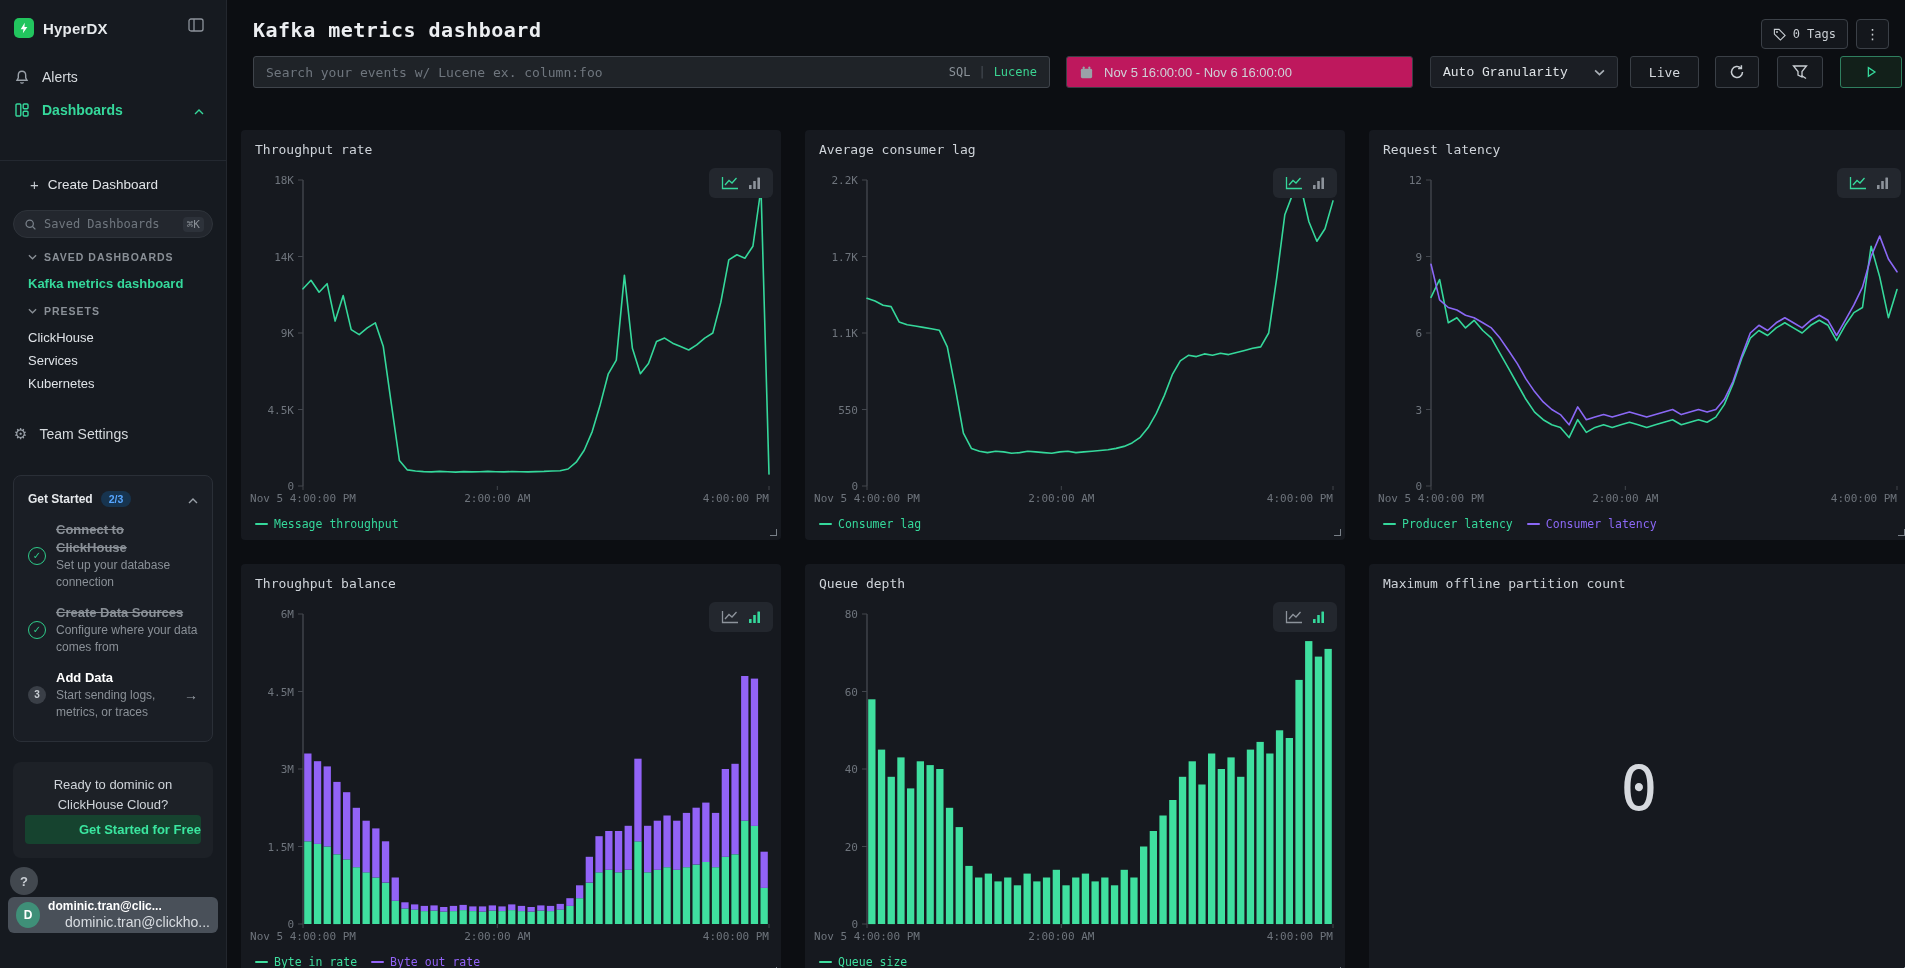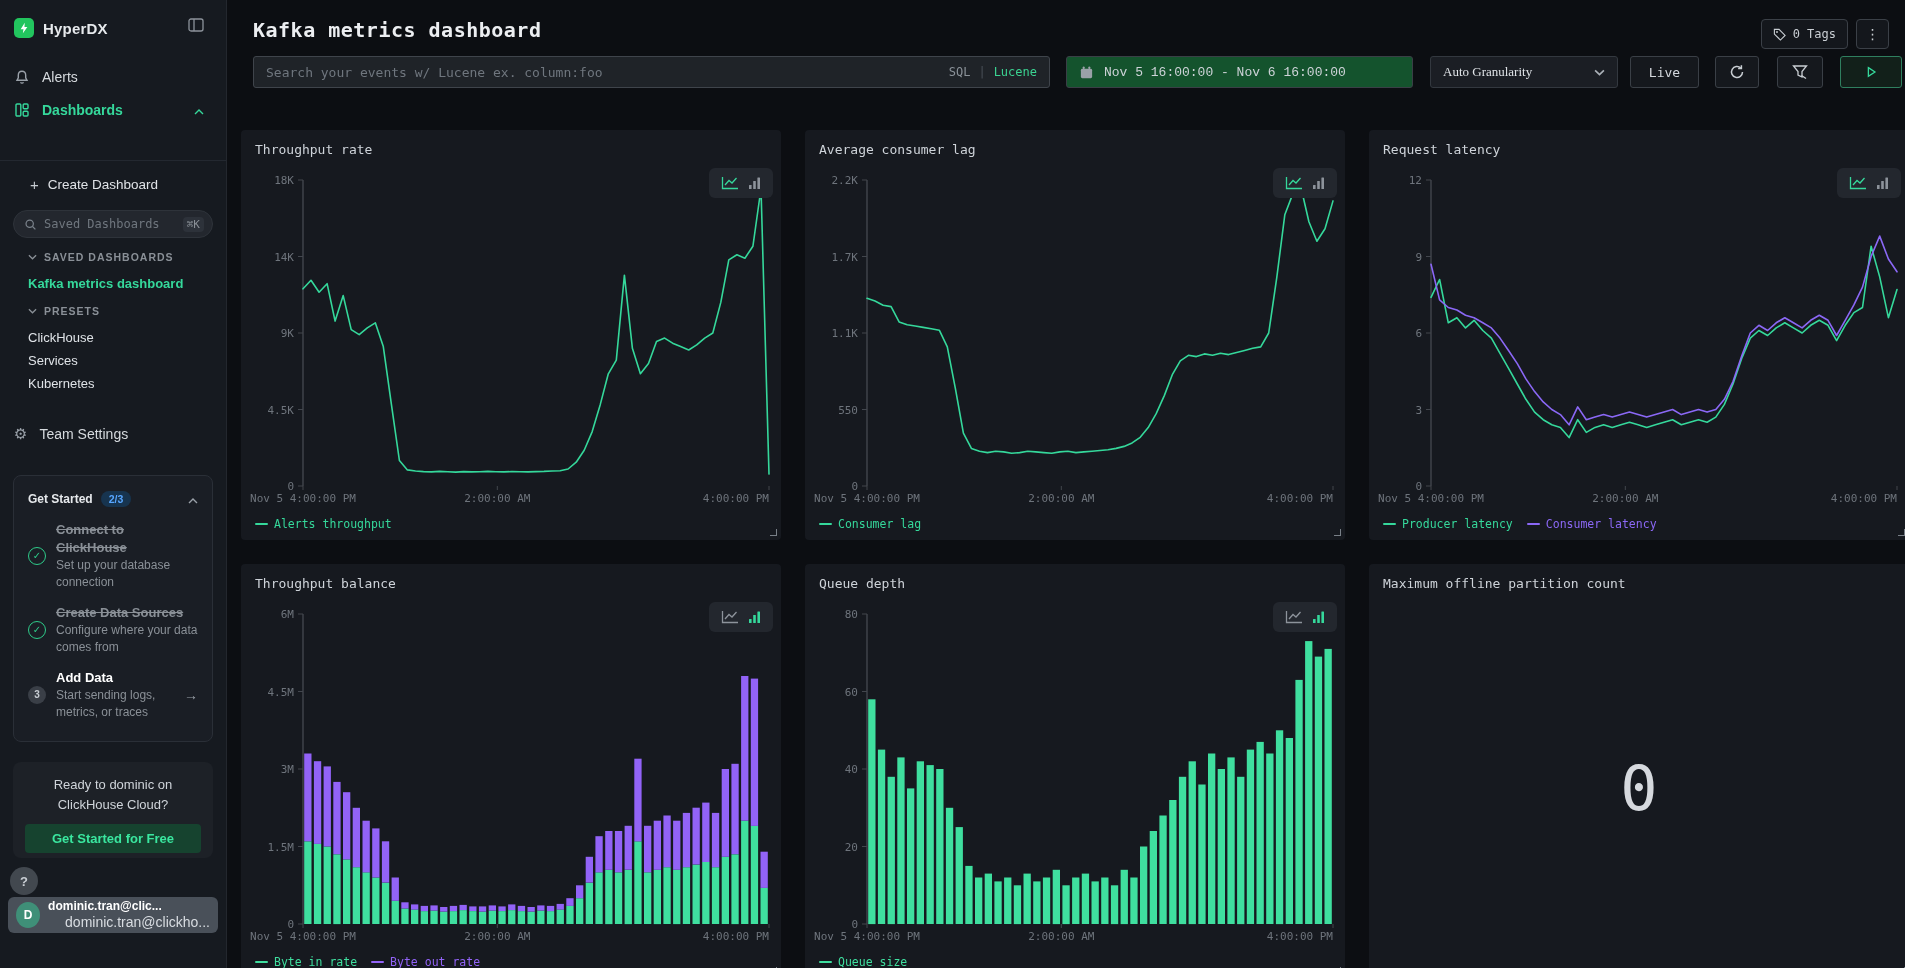--- a/index.html
+++ b/index.html
@@ -44,21 +44,21 @@
   .gs-ico { flex:0 0 18px; width:18px; height:18px; border-radius:50%; display:flex; align-items:center; justify-content:center; font-size:10px; }
   .gs-ico.done { border:1.5px solid #2ecb8a; color:#2ecb8a; }
   .gs-ico.num { background:#3a3f47; color:#c7ccd2; font-weight:700; }
   .gs-step-title { font-size:13px; font-weight:700; color:#fff; line-height:1.35; }
   .gs-step-title.strike { color:#8a9097; text-decoration:line-through; }
   .gs-step-desc { font-size:12px; color:#8a9097; line-height:1.4; margin-top:1px; }
   .gs-arrow { position:absolute; right:0; top:50%; transform:translateY(-50%); color:#9aa1a9; font-size:14px; }
 
   .cloud-card { position:absolute; top:762px; left:13px; right:13px; height:96px; background:#1d2127; border-radius:8px; padding:13px 12px; text-align:center; }
   .cloud-text { font-size:13px; color:#cfd4da; line-height:1.55; }
-  .cloud-btn { margin-top:9px; height:29px; width:100%; border:none; border-radius:4px; background:#16432f; color:#3ae69f; font-size:13px; font-weight:700; cursor:pointer; font-family:"Liberation Sans",sans-serif; }
+  .cloud-btn { height:29px; width:100%; border:none; border-radius:4px; background:#16432f; color:#3ae69f; font-size:13px; font-weight:700; cursor:pointer; font-family:"Liberation Sans",sans-serif;text-align:right; }
   .help-bubble { position:absolute; top:867px; left:10px; width:28px; height:28px; border-radius:50%; background:#42484f; color:#c9ced4; display:flex; align-items:center; justify-content:center; font-size:13px; font-weight:700; cursor:pointer; }
   .user-chip { position:absolute; top:897px; left:8px; right:8px; height:36px; background:#495059; border-radius:6px; display:flex; align-items:center; gap:8px; padding:0 8px; cursor:pointer; }
   .avatar { width:26px; height:26px; border-radius:50%; background:#3f8f78; color:#fff; font-size:12px; font-weight:700; display:flex; align-items:center; justify-content:center; }
   .user-name { font-size:12px; font-weight:700; color:#fff; line-height:1.25; }
   .user-email { font-size:14px; color:#d9dde2; line-height:1.25;margin-left:17px; }
 
   
   .main { position:absolute; left:227px; right:0; top:0; bottom:0; }
   .page-title { position:absolute; left:26px; top:18px; font-family:"DejaVu Sans Mono",monospace; font-size:20px; font-weight:600; letter-spacing:.5px; color:#eceef1; }
   .top-btn { position:absolute; top:19px; height:30px; background:#14171c; border:1px solid #3b4047; border-radius:4px; display:flex; align-items:center; justify-content:center; gap:7px; color:#c9ced3; cursor:pointer; font-family:"DejaVu Sans Mono",monospace; font-size:12px; }
@@ -66,22 +66,22 @@
   .kebab-btn { right:16px; width:33px; font-size:14px; }
 
   .tb { position:absolute; top:56px; height:32px; border-radius:3px; }
   .search-box { left:26px; width:797px; background:#1f2328; border:1px solid #3f444b; display:flex; align-items:center; padding:0 12px; gap:10px; }
   .search-box input { flex:1; background:transparent; border:none; outline:none; color:#c9ced3; font-family:"DejaVu Sans Mono",monospace; font-size:13px; }
   .search-box input::placeholder { color:#6f767e; }
   .lang-toggle { display:flex; align-items:center; gap:8px; font-family:"DejaVu Sans Mono",monospace; font-size:12px; }
   .lang-sql { color:#8a9198; cursor:pointer; }
   .lang-sep { color:#4a5057; }
   .lang-lucene { color:#3bd492; cursor:pointer; }
-  .date-box { left:839px; width:347px; background:#14532d; border:1px solid #3a3f46; display:flex; align-items:center; gap:10px; padding:0 12px; font-family:Liberation Mono, monospace; font-size:13px; color:#ced3d8; cursor:pointer; }
-  .gran-box { left:1203px; width:188px; background:#1b1e24; border:1px solid #33383f; display:flex; align-items:center; justify-content:space-between; padding:0 12px; font-family:Liberation Serif, serif; font-size:13px; color:#dfe3e7; cursor:pointer; }
+  .date-box { left:839px; width:347px; background:#be185d; border:1px solid #3a3f46; display:flex; align-items:center; gap:10px; padding:0 12px; font-family:Liberation Sans, sans-serif; font-size:13px; color:#ced3d8; cursor:pointer; }
+  .gran-box { left:1203px; width:188px; background:#1b1e24; border:1px solid #33383f; display:flex; align-items:center; justify-content:space-between; padding:0 12px; font-family:Liberation Mono, monospace; font-size:13px; color:#dfe3e7; cursor:pointer; }
   .gran-box .chev { color:#aab0b7; }
   .btn { border:1px solid #3a3f46; background:#15181d; color:#d4d8dd; display:flex; align-items:center; justify-content:center; font-family:"DejaVu Sans Mono",monospace; font-size:13px; cursor:pointer; }
   .live-btn { left:1403px; width:69px; }
   .refresh-btn { left:1488px; width:44px; }
   .filter-btn { left:1550px; width:46px; }
   .play-btn { left:1613px; width:62px; border-color:#2f7f5f; background:#12201a; }
 
   
   .charts { position:absolute; left:14px; top:130px; display:grid; grid-template-columns:540px 540px 540px; grid-template-rows:410px 414px; column-gap:14px; row-gap:8px;gap:24px; }
   .panel { position:relative; background:#16191f; border-radius:4px; overflow:hidden; }
@@ -323,21 +323,21 @@
           <text x="62" y="372" text-anchor="middle">Nov 5 4:00:00 PM</text>
           <line x1="256.322" y1="356" x2="256.322" y2="360" stroke="#42464d"></line>
           <text x="256.322" y="372" text-anchor="middle">2:00:00 AM</text>
           <line x1="528" y1="356" x2="528" y2="360" stroke="#42464d"></line>
           <text x="528" y="372" text-anchor="end">4:00:00 PM</text>
           <polyline points="62.0,158.8 70.0,150.3 78.1,162.2 86.1,153.7 94.1,191.1 102.2,165.6 110.2,199.6 118.2,204.7 126.3,197.9 134.3,192.8 142.3,216.6 150.4,274.4 158.4,330.5 166.4,339.9 174.5,341.0 182.5,341.6 190.6,341.9 198.6,341.4 206.6,341.7 214.7,342.1 222.7,341.6 230.7,341.9 238.8,341.7 246.8,341.4 254.8,341.7 262.9,341.9 270.9,341.6 278.9,341.7 287.0,341.9 295.0,341.6 303.0,341.4 311.1,341.0 319.1,340.7 327.1,339.0 335.2,332.2 343.2,320.3 351.2,301.6 359.3,274.4 367.3,243.8 375.3,230.2 383.4,145.2 391.4,218.3 399.4,243.8 407.5,233.6 415.5,211.5 423.6,208.1 431.6,213.2 439.6,216.6 447.7,220.0 455.7,214.9 463.7,208.1 471.8,203.0 479.8,172.4 487.8,129.9 495.9,124.8 503.9,128.2 511.9,116.3 520.0,58.5 528.0,344.1" fill="none" stroke="#35d89b" stroke-width="1.6" stroke-linejoin="round" stroke-linecap="round"></polyline>
         </svg>
       <div class="chart-legend">
           <span class="legend-item">
             <span class="legend-dash" style="background:#35d89b"></span>
-            <span class="legend-label" style="color:#35d89b">Alerts throughput</span>
+            <span class="legend-label" style="color:#35d89b">Message throughput</span>
           </span>
         </div>
       <div class="resize-handle"></div>
     </div>
 
     <div class="panel">
       <div class="panel-title">Average consumer lag</div>
       <div class="view-toggle">
         <svg class="vt-line active" width="18" height="14" viewBox="0 0 18 14">
             <path d="M1.5 1v11.5H17" fill="none" stroke="currentColor" stroke-width="1.3"></path>

